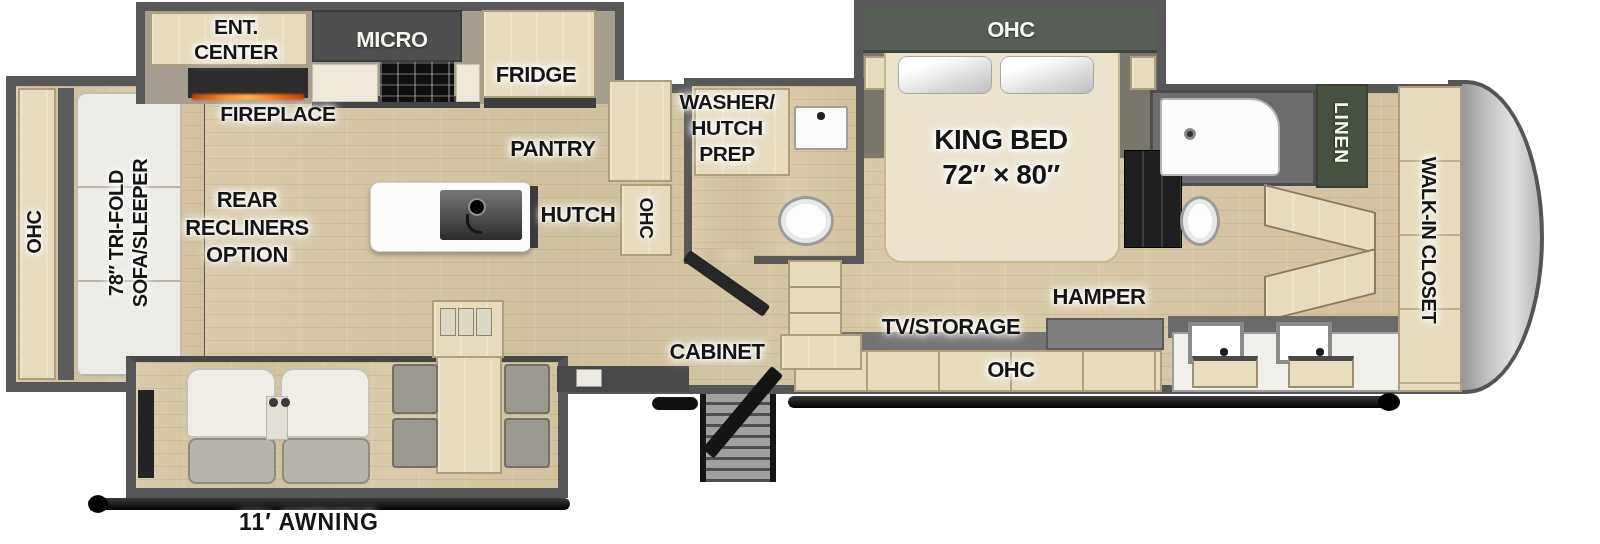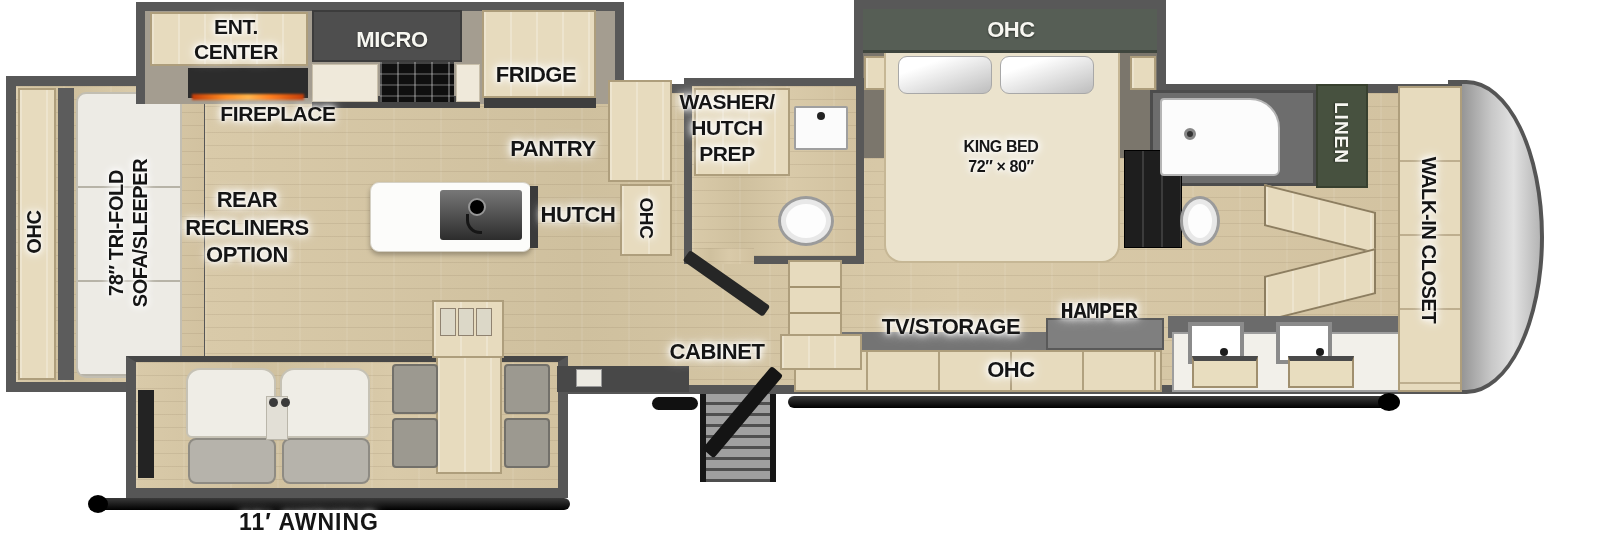--- a/index.html
+++ b/index.html
@@ -167,26 +167,26 @@
   <div class="lbl rccw" style="left:34px;top:232px;font-size:20px;">OHC</div>
   <div class="lbl rccw" style="left:128px;top:233px;font-size:20px;">
     <span class="l">78″ TRI-FOLD</span>
     <span class="l">SOFA/SLEEPER</span>
   </div>
   <div class="lbl" style="left:247px;top:227px;font-size:22px;line-height:1.25;">
     <span class="l">REAR</span>
     <span class="l">RECLINERS</span>
     <span class="l">OPTION</span>
   </div>
-  <div class="lbl" style="left:1001px;top:157px;font-size:16px;line-height:1.25;">
+  <div class="lbl" style="left:1001px;top:157px;font-size:28px;line-height:1.25;">
     <span class="l">KING BED</span>
     <span class="l">72″ × 80″</span>
   </div>
   <div class="lbl white-lbl" style="left:1011px;top:30px;font-size:22px;">OHC</div>
   <div class="lbl" style="left:951px;top:327px;font-size:22px;">TV/STORAGE</div>
-  <div class="lbl" style="left:1099px;top:313px;font-size:22px;font-family:Liberation Mono, monospace;">HAMPER</div>
+  <div class="lbl" style="left:1099px;top:297px;font-size:22px;">HAMPER</div>
   <div class="lbl" style="left:1011px;top:370px;font-size:22px;">OHC</div>
   <div class="lbl" style="left:717px;top:352px;font-size:22px;">CABINET</div>
   <div class="lbl white-lbl rcw" style="left:1341px;top:133px;font-size:19px;letter-spacing:1px;">LINEN</div>
   <div class="lbl rcw" style="left:1429px;top:240px;font-size:20px;">WALK-IN CLOSET</div>
   <div class="lbl" style="left:309px;top:523px;font-size:23px;letter-spacing:1px;">11′ AWNING</div>
 
 </div>
 
 </body></html>

